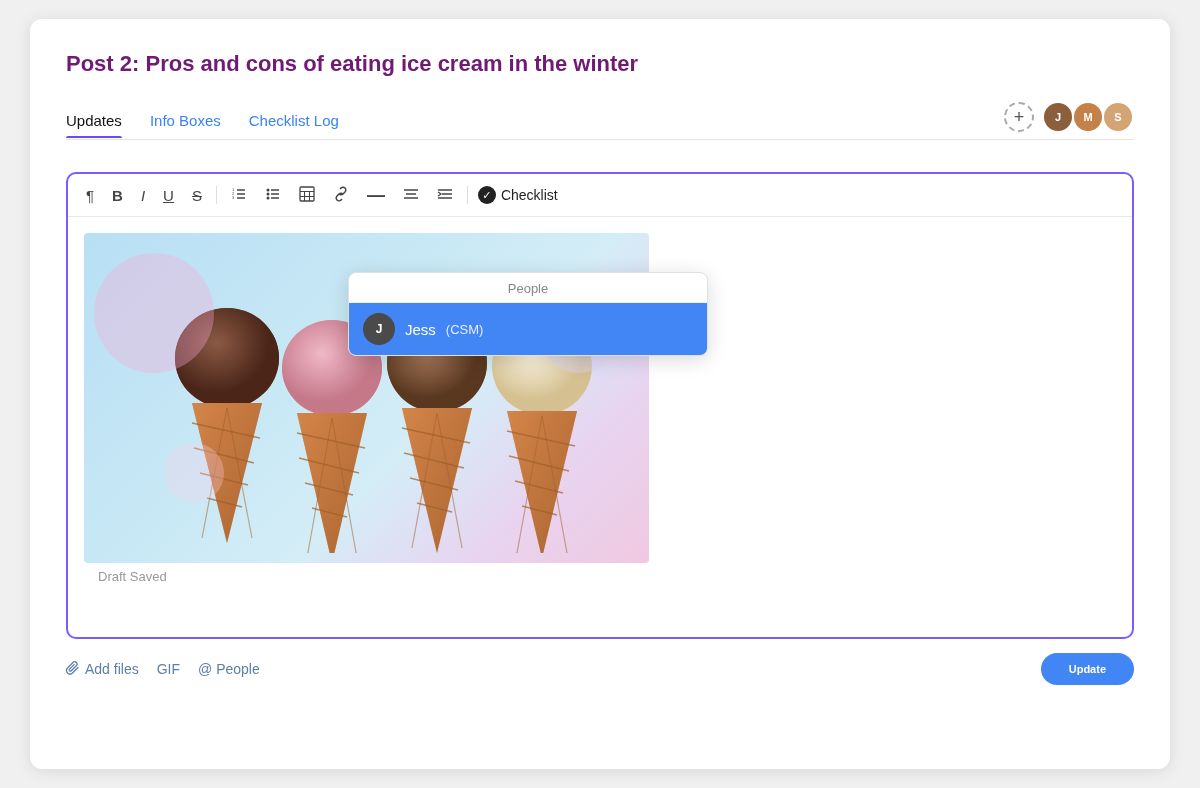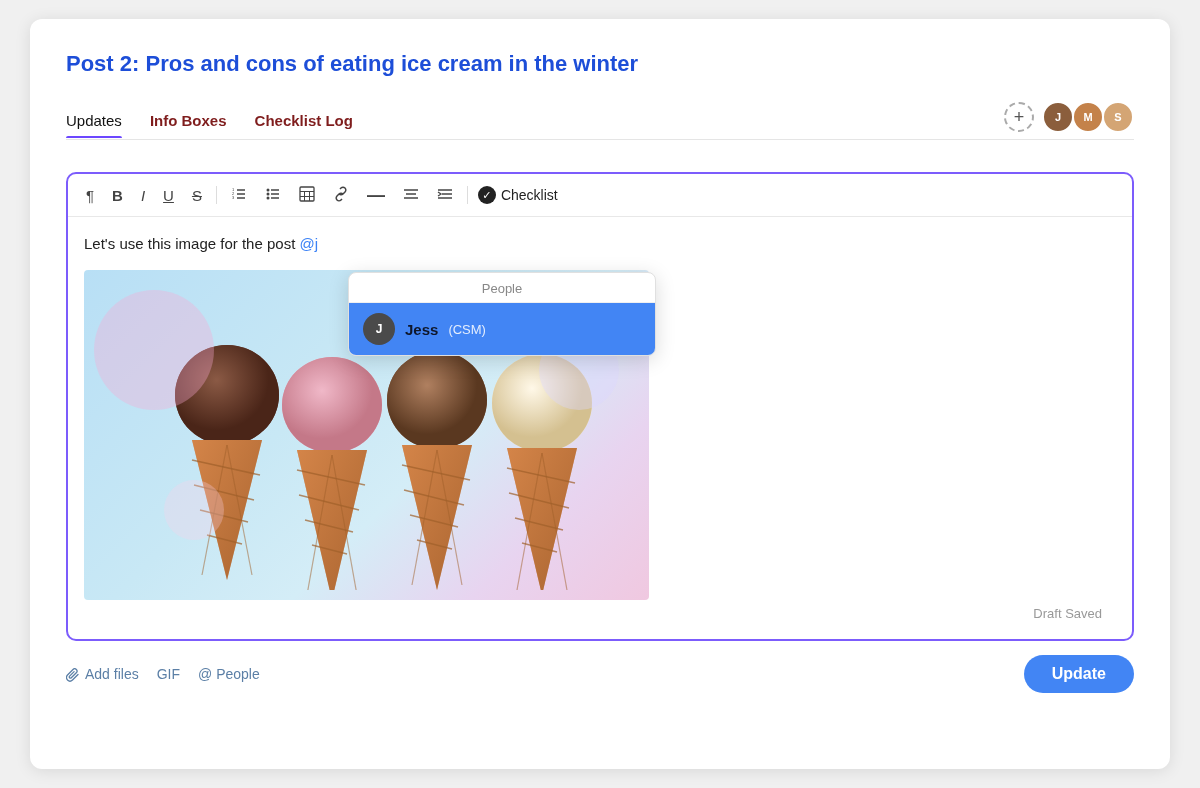--- a/index.html
+++ b/index.html
@@ -19,42 +19,41 @@
       width: 1140px;
       min-height: 750px;
       padding: 32px 36px 28px;
       box-shadow: 0 2px 16px rgba(0,0,0,0.10);
       position: relative;
     }
 
     .post-title {
       font-size: 22px;
       font-weight: 700;
-      color: #1d4ed8;
+      color: #701a75;
       margin-bottom: 24px;
     }
 
     
     .tabs-row {
       display: flex;
       align-items: center;
       border-bottom: 1px solid #e5e5e5;
       margin-bottom: 32px;
       position: relative;
     }
 
     .tab {
       font-size: 15px;
-      color: #7f1d1d;
+      color: #3b82f6;
       padding: 8px 0;
       margin-right: 28px;
       cursor: pointer;
       position: relative;
       text-decoration: none;
-      font-weight: bold;
     }
 
     .tab.active {
       color: #111;
       font-weight: 500;
     }
 
     .tab.active::after {
       content: '';
       position: absolute;
@@ -193,21 +192,21 @@
       align-items: flex-end;
       justify-content: center;
       padding-bottom: 10px;
     }
 
     
     .people-dropdown {
       position: absolute;
       left: 280px;
       top: 55px;
-      width: 308px;
+      width: 360px;
       background: #fff;
       border: 1px solid #e0e0e0;
       border-radius: 8px;
       box-shadow: 0 4px 20px rgba(0,0,0,0.15);
       z-index: 100;
       overflow: hidden;
     }
 
     .people-header {
       text-align: center;
@@ -230,65 +229,65 @@
       width: 32px;
       height: 32px;
       border-radius: 50%;
       background: #555;
       overflow: hidden;
       flex-shrink: 0;
     }
 
     .people-name {
       font-size: 15px;
-      font-weight: 700;
-      color: #0f172a;
+      font-weight: 400;
+      color: #ffffff;
     }
 
     .people-role {
       font-size: 13px;
       color: rgba(255,255,255,0.85);
       margin-left: 0;
     }
 
     
     .draft-saved {
-      text-align: right;
+      text-align: left;
       font-size: 13px;
       color: #999;
       padding: 6px 14px 10px;
     }
 
     
     .bottom-toolbar {
       display: flex;
       align-items: center;
       gap: 18px;
       margin-top: 14px;
     }
 
     .bottom-btn {
       background: none;
       border: none;
       cursor: pointer;
       font-size: 14px;
       color: #5b7fa6;
       display: flex;
-      align-items: flex-end;
+      align-items: flex-start;
       gap: 5px;
     }
 
     .update-btn {
       margin-left: auto;
       background: #4285f4;
       color: #fff;
       border: none;
       border-radius: 22px;
       padding: 10px 28px;
-      font-size: 16px;
+      font-size: 11px;
       font-weight: 600;
       cursor: pointer;
     }
 
     
     .blob {
       position: absolute;
       border-radius: 50%;
       opacity: 0.4;
     }
@@ -377,23 +376,20 @@
           </svg>
       </button>
       <div class="toolbar-separator"></div>
       <button class="checklist-btn">
         <span class="checklist-icon">✓</span>
         <span>Checklist</span>
       </button>
     </div>
 
     <div class="editor-content">
-      <div class="editor-text">
-        <span>Let's use this image for the post </span><span class="mention">@j</span>
-      </div>
 
       <div class="people-dropdown">
         <div class="people-header">People</div>
         <div class="people-item">
           <div class="people-avatar" style="background: #4a4a4a; display:flex; align-items:center; justify-content:center; color:#fff; font-size:12px; font-weight:700;">J</div>
           <span class="people-name">Jess</span>
           <span class="people-role">(CSM)</span>
         </div>
       </div>
 

